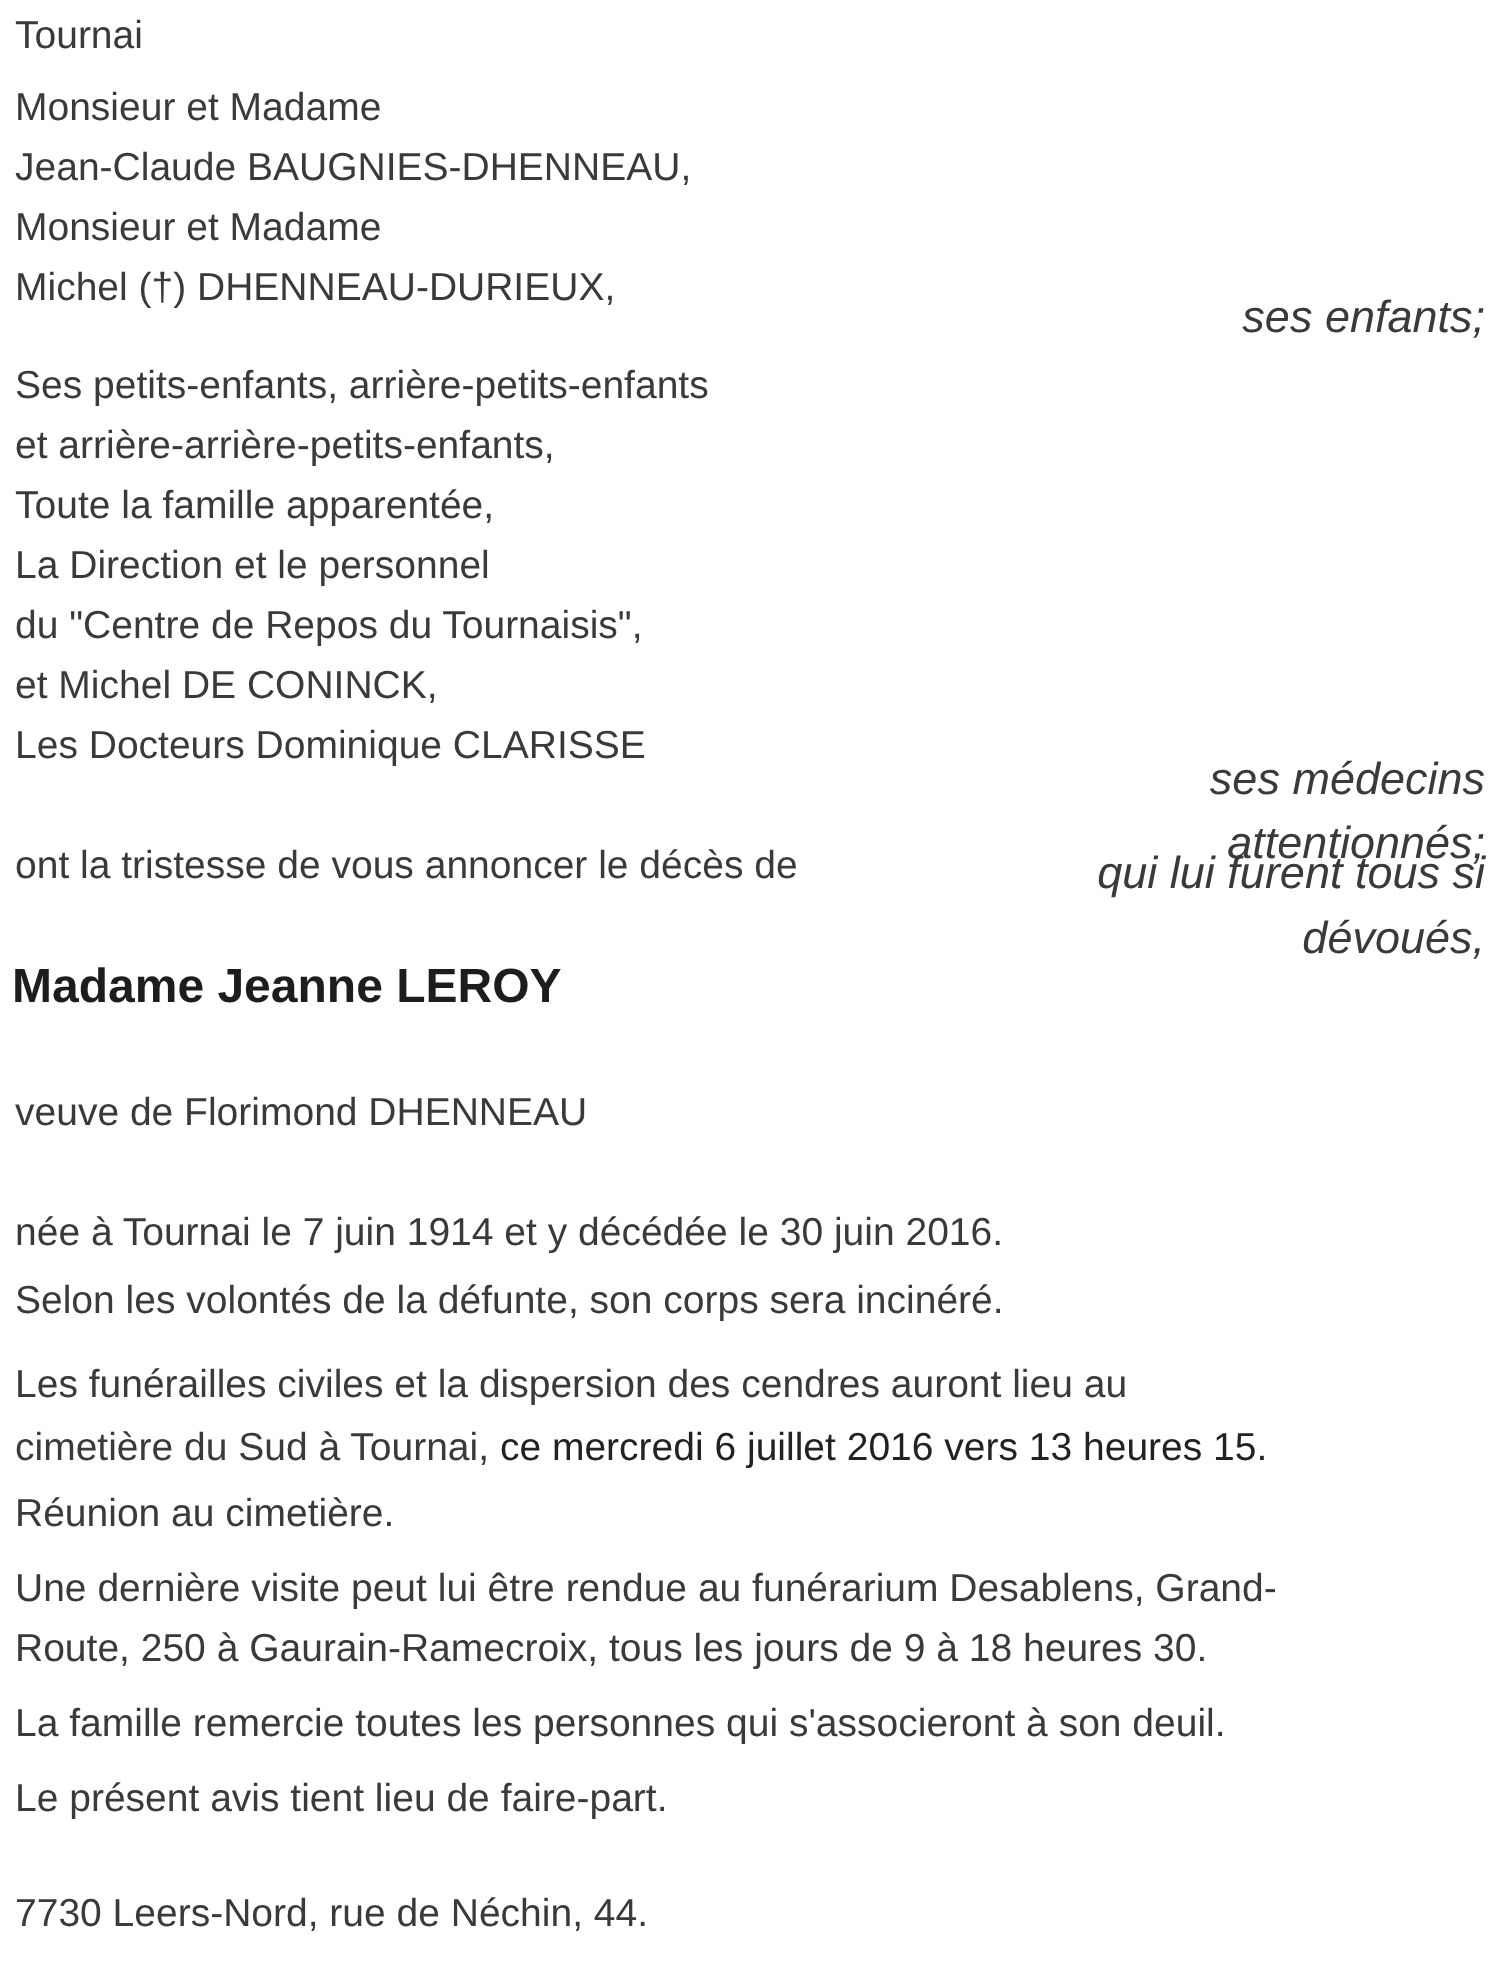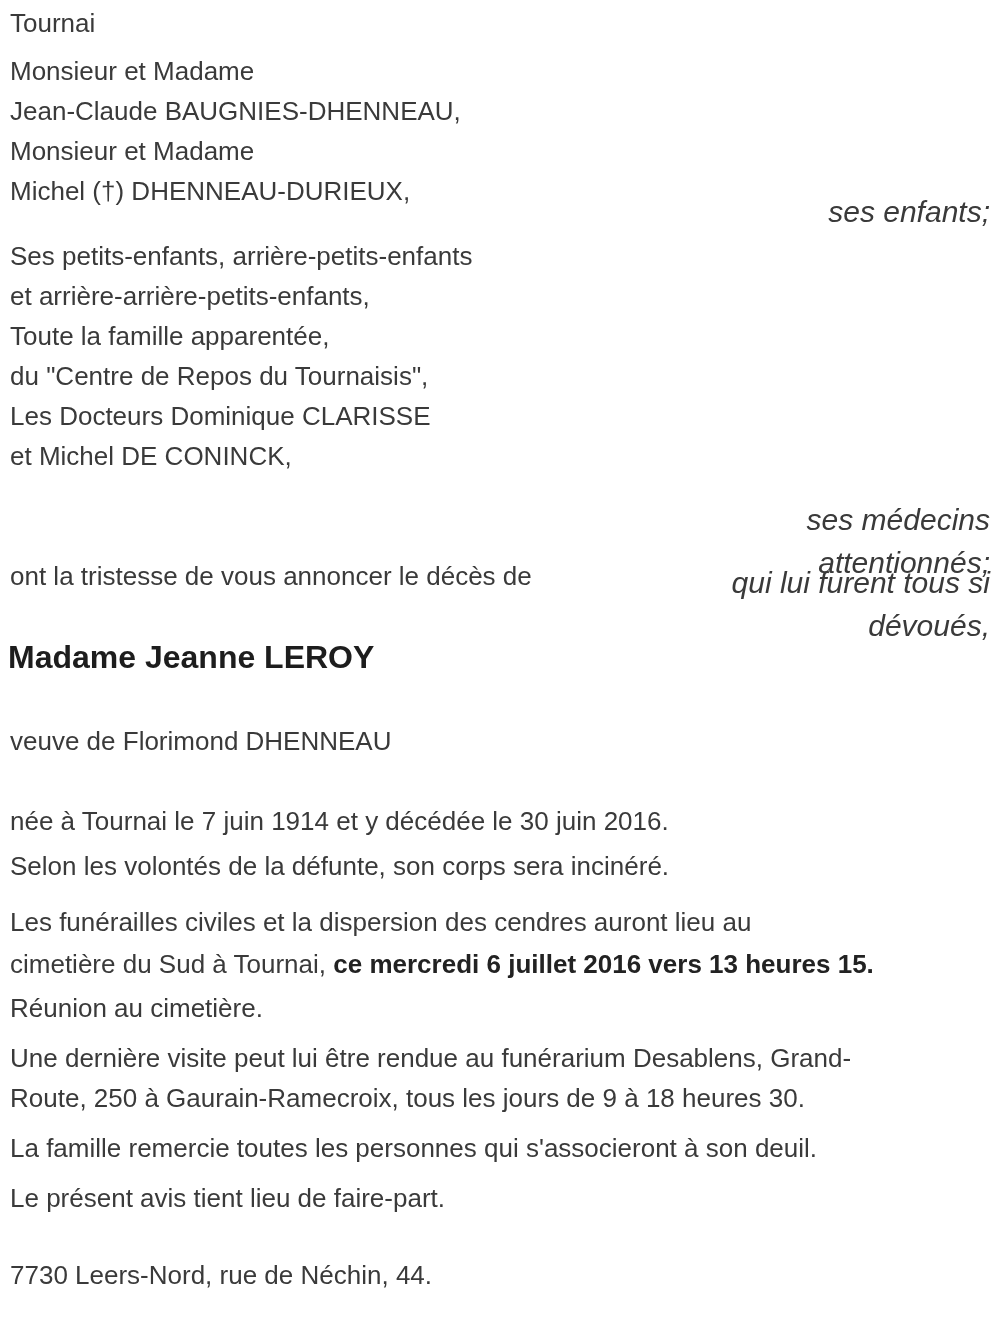--- a/index.html
+++ b/index.html
@@ -37,21 +37,21 @@
   .title {
     position: absolute;
     left: 8px;
     font-size: 32px;
     line-height: 48px;
     font-weight: 700;
     color: #1d1d1d;
     white-space: nowrap;
   }
   .bold-date {
-    font-weight: 700;
+    font-weight: 400;
     color: #222222;
   }
 </style>
 </head>
 <body>
 
 <div class="page">
 
   <div class="blk" style="top:3px">
     <div class="line">Tournai</div>
@@ -65,23 +65,24 @@
   </div>
 
   <div class="right-note" style="top:196px; line-height:32px;">
     <div class="line">ses enfants;</div>
   </div>
 
   <div class="blk" style="top:236px">
     <div class="line">Ses petits-enfants, arrière-petits-enfants</div>
     <div class="line">et arrière-arrière-petits-enfants,</div>
     <div class="line">Toute la famille apparentée,</div>
+    <div class="line">La Direction et le personnel</div>
     <div class="line">du "Centre de Repos du Tournaisis",</div>
+    <div class="line">et Michel DE CONINCK,</div>
     <div class="line">Les Docteurs Dominique CLARISSE</div>
-    <div class="line">et Michel DE CONINCK,</div>
   </div>
 
   <div class="right-note" style="top:498px">
     <div class="line">ses médecins</div>
     <div class="line">attentionnés;</div>
   </div>
 
   <div class="right-note" style="top:561px">
     <div class="line">qui lui furent tous si</div>
     <div class="line">dévoués,</div>

